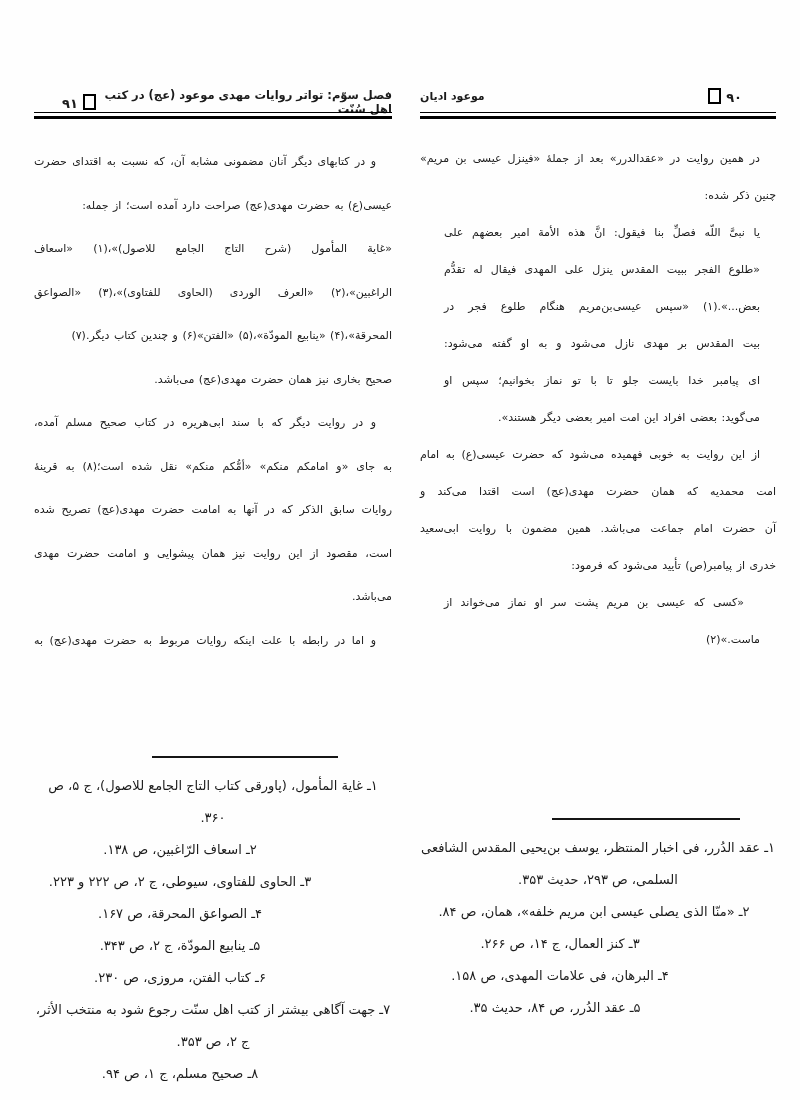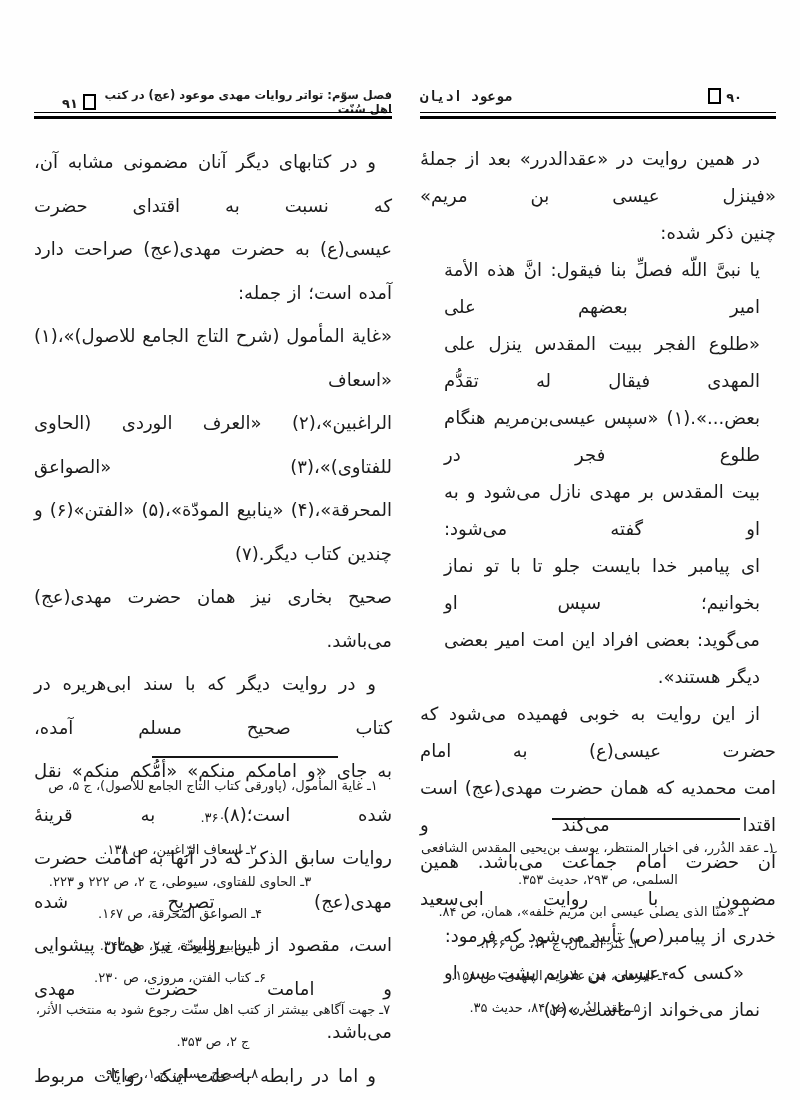--- a/index.html
+++ b/index.html
@@ -16,37 +16,37 @@
   .page--left{left:34px;width:358px;}
   .page--right{left:420px;width:356px;}
 
   
   .phead{
     position:absolute;top:88px;left:0;right:0;
     display:flex;justify-content:space-between;align-items:center;
     font-weight:bold;
   }
   .phead .ptitle{font-size:11.5px;letter-spacing:0;}
-  .page--right .phead .ptitle{font-size:14px;font-family:Liberation Mono, monospace;}
+  .page--right .phead .ptitle{font-size:11px;}
   .pgnum{font-size:13px;white-space:nowrap;text-align:center;}
   .page--left .pgnum{margin-left:28px;}
   .page--right .pgnum{margin-right:34px;}
   .sq{
     display:inline-block;width:9px;height:12px;
     border:2px solid #000;margin:0 5px;vertical-align:-2px;
   }
   .hrule{
     position:absolute;top:112px;left:0;right:0;height:3px;
     border-top:1.5px solid #000;border-bottom:3.5px solid #000;
   }
 
   
   .pbody{position:absolute;top:140px;left:0;right:0;direction:rtl;}
   .bl{
-    font-size:18px;
+    font-size:11px;
     text-align:justify;text-align-last:justify;
     word-spacing:1px;
   }
   .page--right .bl{line-height:37px;}
   .page--left .bl{line-height:43.5px;}
   .bl.end{text-align-last:right;}
   .bl.ind{text-indent:16px;}
   .bl.q{margin-right:16px;margin-left:24px;}
 
   

